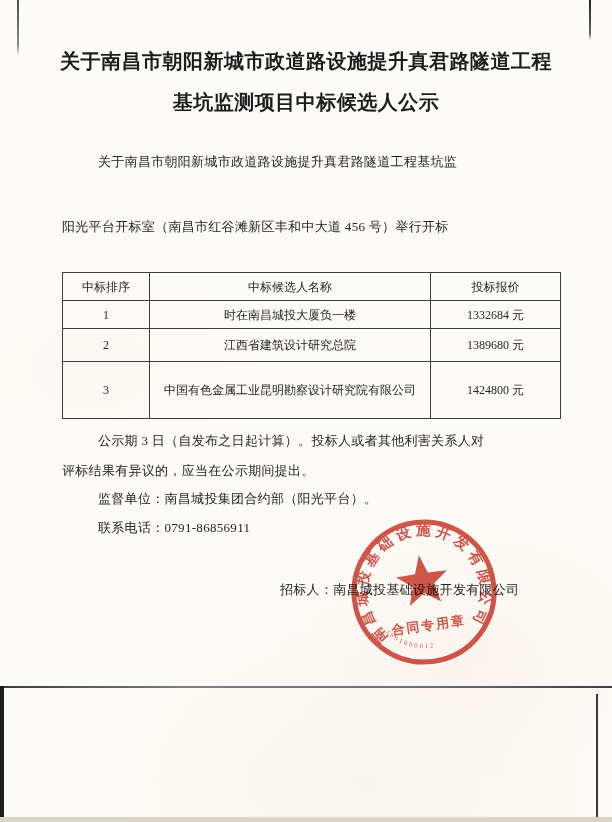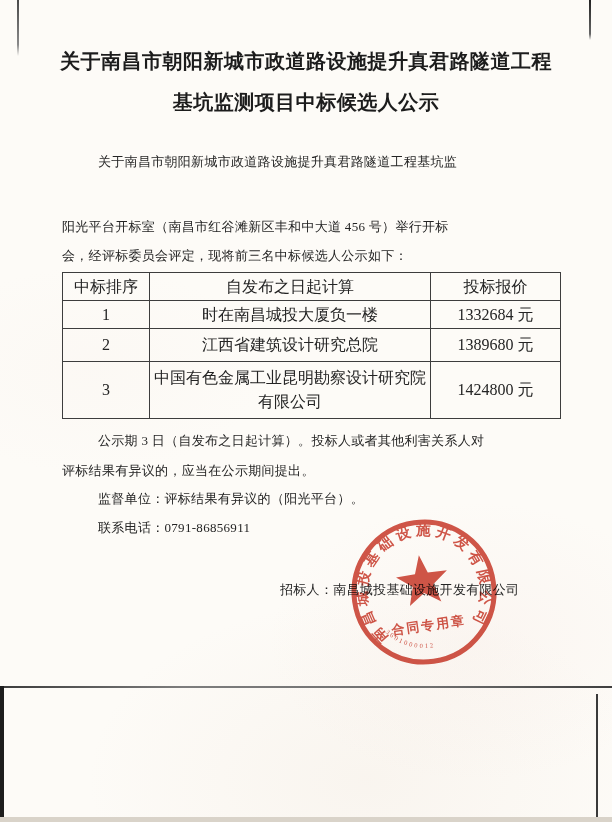--- a/index.html
+++ b/index.html
@@ -20,21 +20,21 @@
   .t-line{position:absolute;white-space:nowrap;}
   .title{
     left:0;width:612px;text-align:center;
     font-size:20px;font-weight:bold;color:#1c1c1c;letter-spacing:0.5px;
   }
   .body-line{font-size:13px;color:#242424;letter-spacing:0.3px;}
   
   .bid-table{
     position:absolute;left:62px;top:272px;width:481px;
     border-collapse:collapse;table-layout:fixed;
-    font-size:16px;color:#242424;
+    font-size:12px;color:#242424;
   }
   .bid-table td{
     border:1.6px solid #3d3d3d;text-align:center;vertical-align:middle;
     padding:0 4px;line-height:1.5;
   }
   .col-rank{width:78px;}
   .col-name{width:272px;}
   .col-price{width:121px;}
   .row-h td{height:27px;}
   .row-1 td{height:27px;}
@@ -59,27 +59,26 @@
 </head>
 <body>
 
 <div class="page">
 
   <div class="t-line title" style="top:48px;">关于南昌市朝阳新城市政道路设施提升真君路隧道工程</div>
   <div class="t-line title" style="top:89px;">基坑监测项目中标候选人公示</div>
 
   <div class="t-line body-line" style="left:98px;top:153px;">关于南昌市朝阳新城市政道路设施提升真君路隧道工程基坑监</div>
   <div class="t-line body-line" style="left:62px;top:218px;">阳光平台开标室（南昌市红谷滩新区丰和中大道 456 号）举行开标</div>
-  <div class="t-line body-line" style="left:62px;top:247px;">会，经评标委员会评定，现将前三名中标候选人公示如下：</div>
 
   <table class="bid-table">
     <tbody>
         <tr class="row-h">
       <td class="col-rank">中标排序</td>
-      <td class="col-name">自发布之日起计算</td>
+      <td class="col-name">中标候选人名称</td>
       <td class="col-price">投标报价</td>
     </tr>
     <tr class="row-1">
       <td>1</td>
       <td>时在南昌城投大厦负一楼</td>
       <td>1332684 元</td>
     </tr>
     <tr class="row-2">
       <td>2</td>
       <td>江西省建筑设计研究总院</td>
@@ -89,21 +88,21 @@
       <td>3</td>
       <td>中国有色金属工业昆明勘察设计研究院有限公司</td>
       <td>1424800 元</td>
     </tr>
   </tbody>
     </table>
 
   <div class="t-line body-line" style="left:98px;top:432px;">公示期 3 日（自发布之日起计算）。投标人或者其他利害关系人对</div>
   <div class="t-line body-line" style="left:62px;top:462px;">评标结果有异议的，应当在公示期间提出。</div>
 
-  <div class="t-line body-line" style="left:98px;top:490px;">监督单位：评标结果有异议的（阳光平台）。</div>
+  <div class="t-line body-line" style="left:98px;top:490px;">监督单位：南昌城投集团合约部（阳光平台）。</div>
   <div class="t-line body-line" style="left:98px;top:519px;">联系电话：0791-86856911</div>
 
   <div class="t-line body-line" style="left:252px;top:581px;margin-left:28px;">招标人：南昌城投基础设施开发有限公司</div>
 
   <svg class="stamp" viewBox="-80 -80 160 160">
     <defs>
       <path id="arcCompany" d="M -40.3,40.3 A 57,57 0 1 1 40.3,40.3" fill="none"></path>
       <path id="arcSerial" d="M -48.5,28 A 56,56 0 0 0 48.5,28" fill="none"></path>
     </defs>
     <circle cx="0" cy="0" r="70" fill="none" stroke-width="5" stroke="#c9392a"></circle>

